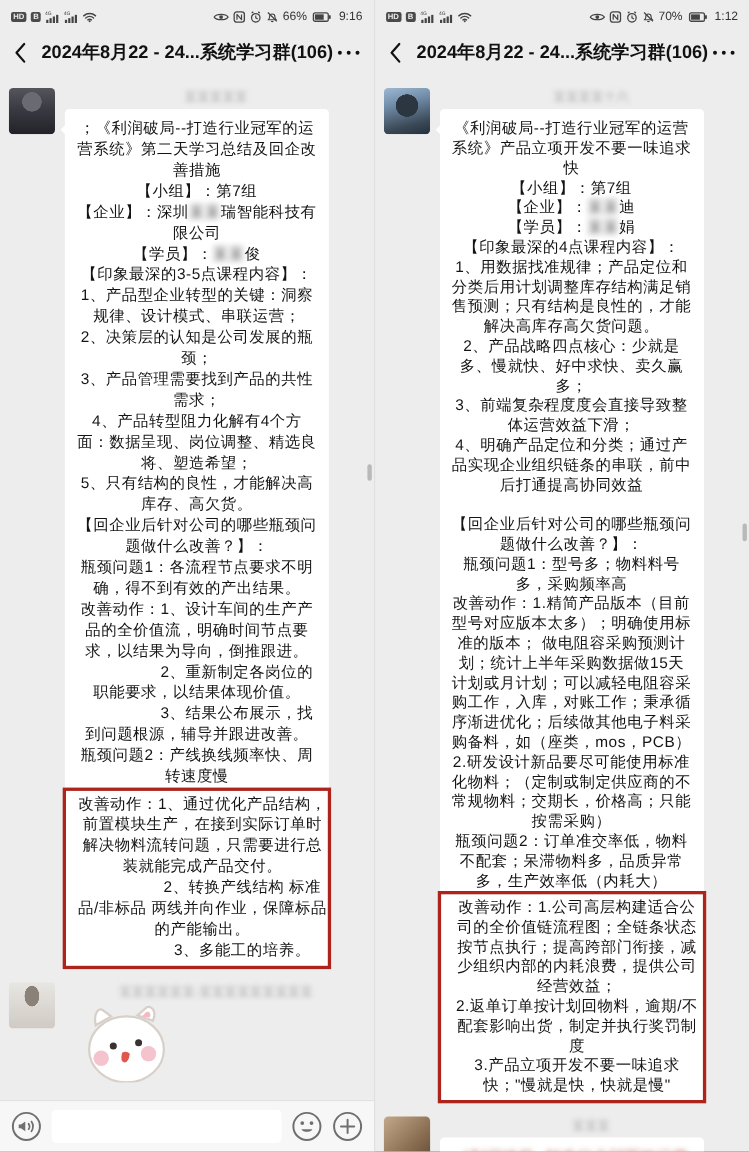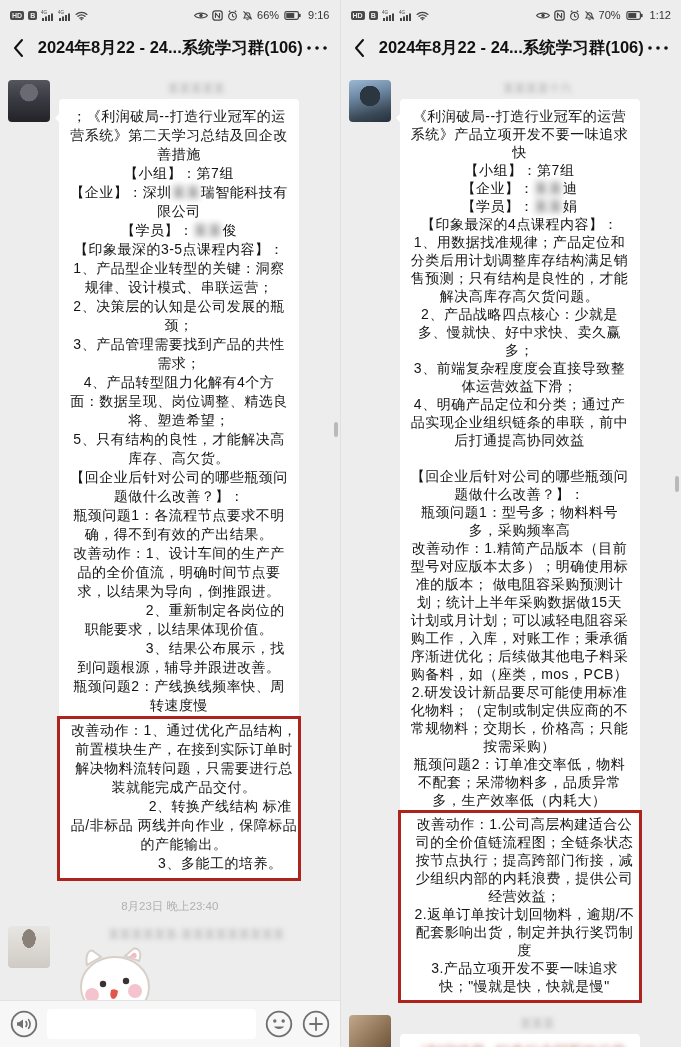--- a/index.html
+++ b/index.html
@@ -157,21 +157,20 @@
 瓶颈问题1：各流程节点要求不明确，得不到有效的产出结果。
 改善动作：1、设计车间的生产产品的全价值流，明确时间节点要求，以结果为导向，倒推跟进。
 　　　　　2、重新制定各岗位的职能要求，以结果体现价值。
 　　　　　3、结果公布展示，找到问题根源，辅导并跟进改善。
 瓶颈问题2：产线换线频率快、周转速度慢</span><div class="redbox"><span>改善动作：1、通过优化产品结构，前置模块生产，在接到实际订单时解决物料流转问题，只需要进行总装就能完成产品交付。
 　　　　　2、转换产线结构 标准品/非标品 两线并向作业，保障标品的产能输出。
 　　　　　3、多能工的培养。</span></div></div>
         </div>
       </div>
 
-      <div class="time-divider">8月23日 晚上23:40</div>
 
       <div class="msg">
         <div class="avatar av-l2"></div>
         <div class="body">
           <div class="sender redact">某某某某某某-某某某某某某某某某</div>
           <svg class="sticker" width="84" height="72" viewBox="0 0 84 72">
             <path d="M14 20C12 10 16 4 20 6l8 6z" fill="#fff" stroke="#d8d0c8" stroke-width="2"></path>
             <path d="M66 16C70 6 64 2 60 4l-8 7z" fill="#fff" stroke="#d8d0c8" stroke-width="2"></path>
             <path d="M63 13c2-4-1-6-3-5l-4 4z" fill="#f3b9c5"></path>
             <ellipse cx="42" cy="42" rx="34" ry="30" fill="#fff" stroke="#d8d0c8" stroke-width="2"></ellipse>

